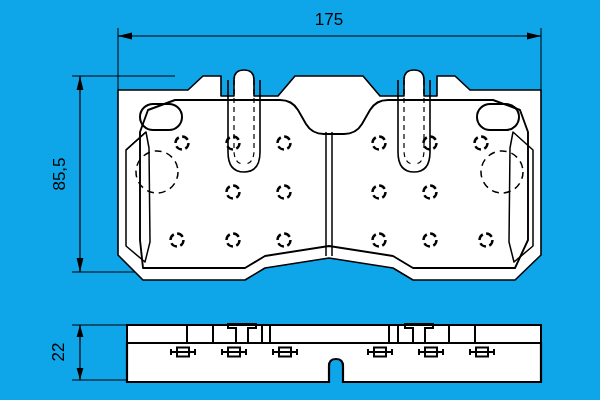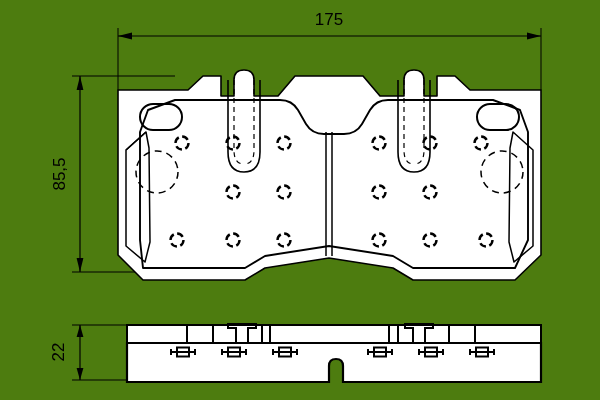--- a/index.html
+++ b/index.html
@@ -7,21 +7,21 @@
     padding: 0;
     background: #ffffff;
   }
   body {
     font-family: "Liberation Sans", sans-serif;
   }
   #drawing-root {
     position: relative;
     width: 600px;
     height: 400px;
-    background: #4d7c0f;
+    background: #0ea5e9;
     overflow: hidden;
   }
   #drawing-svg {
     position: absolute;
     left: 0;
     top: 0;
     width: 600px;
     height: 400px;
     display: block;
   }

